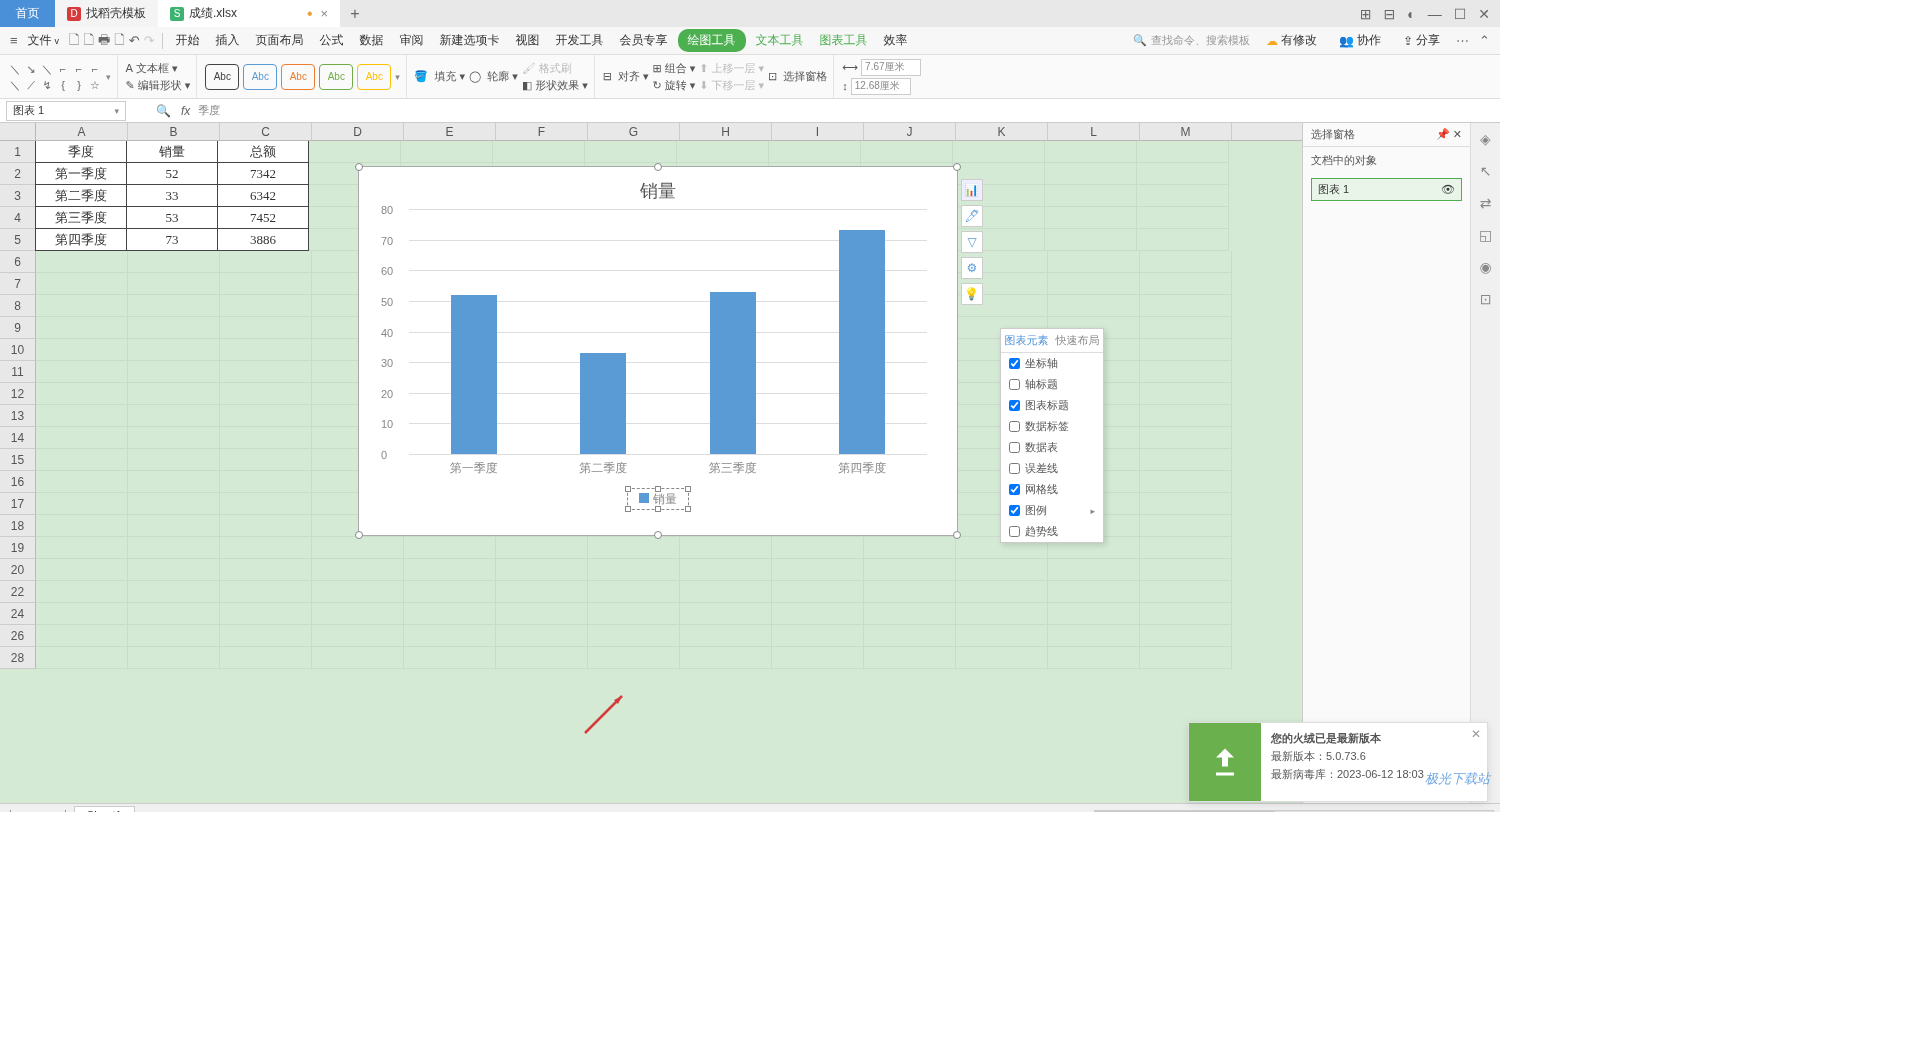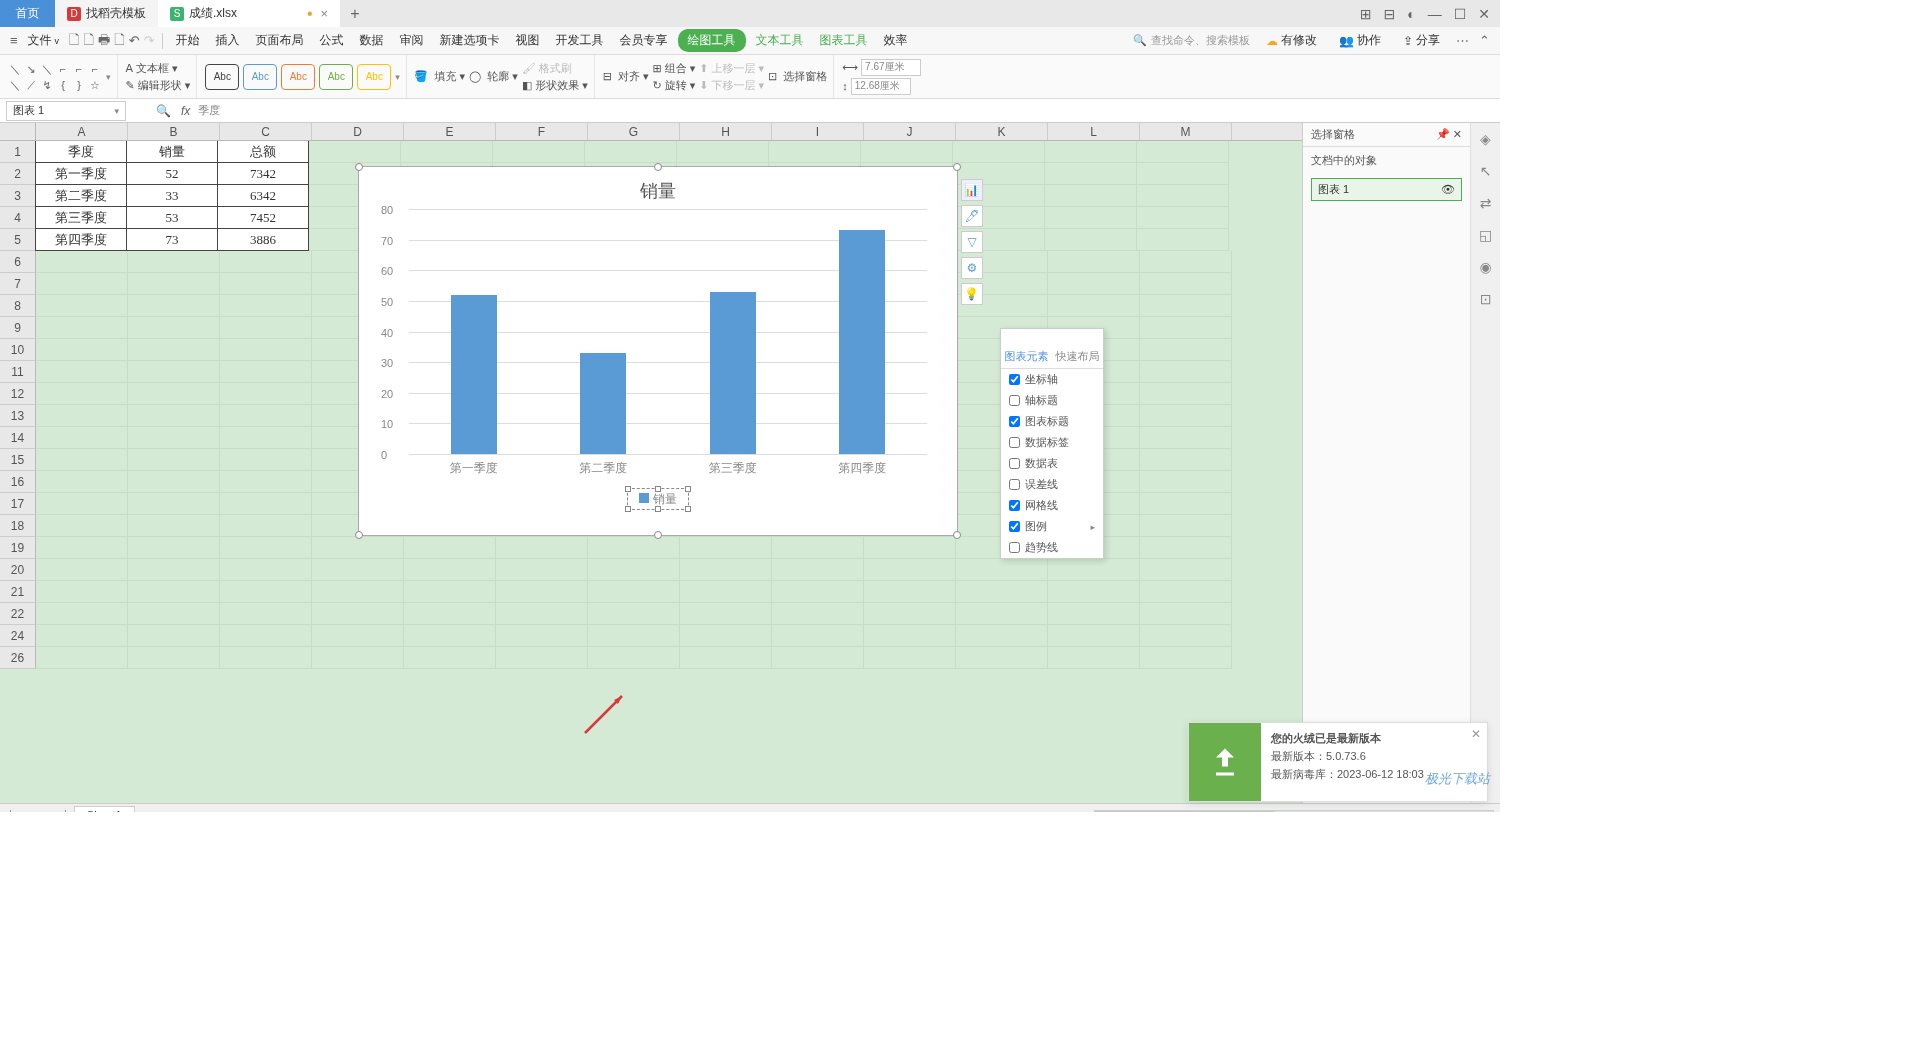--- a/index.html
+++ b/index.html
@@ -77,21 +77,21 @@
 .legend-outline { position: absolute; left: 50%; transform: translateX(-50%); top: -3px; width: 62px; height: 22px; border: 1px dashed #888; }
 .legend-outline .h { position: absolute; width: 6px; height: 6px; background: #fff; border: 1px solid #888; }
 
 
 .chart-side-btns { position: absolute; right: -26px; top: 12px; display: flex; flex-direction: column; gap: 4px; }
 .side-btn { width: 22px; height: 22px; background: #fff; border: 1px solid #ccc; display: flex; align-items: center; justify-content: center; font-size: 12px; color: #5b9bd5; }
 
 
 .chart-popup { position: absolute; left: 1000px; top: 205px; width: 104px; background: #fff; border: 1px solid #ccc; box-shadow: 2px 2px 6px rgba(0,0,0,0.15); font-size: 11px; }
 .popup-tabs { display: flex; border-bottom: 1px solid #ddd; }
-.popup-tab { flex: 1; padding: 4px 0; text-align: center; color: #888; margin-top: 16px; }
+.popup-tab { flex: 1; padding: 4px 0; text-align: center; color: #888; }
 .popup-tab.active { color: #4a90d9; }
 .popup-item { padding: 3px 8px; display: flex; align-items: center; gap: 5px; color: #555; }
 .popup-item input { width: 11px; height: 11px; }
 .popup-item.arrow::after { content: "▸"; margin-left: auto; color: #888; font-size: 9px; }
 
 
 .right-panel { width: 198px; background: #fafafa; border-left: 1px solid #ccc; display: flex; }
 .panel-content { flex: 1; }
 .panel-header { padding: 4px 8px; border-bottom: 1px solid #ddd; display: flex; justify-content: space-between; align-items: center; font-size: 11px; color: #555; }
 .panel-sub { padding: 6px 8px; font-size: 11px; color: #555; }
@@ -616,36 +616,20 @@
           <div class="cell" style="width: 92px;"></div>
           <div class="cell" style="width: 92px;"></div>
           <div class="cell" style="width: 92px;"></div>
           <div class="cell" style="width: 92px;"></div>
           <div class="cell" style="width: 92px;"></div>
           <div class="cell" style="width: 92px;"></div>
           <div class="cell" style="width: 92px;"></div>
           <div class="cell" style="width: 92px;"></div>
         </div>
         <div class="row">
-          <div class="row-h">21</div>
-          <div class="cell" style="width: 92px;"></div>
-          <div class="cell" style="width: 92px;"></div>
-          <div class="cell" style="width: 92px;"></div>
-          <div class="cell" style="width: 92px;"></div>
-          <div class="cell" style="width: 92px;"></div>
-          <div class="cell" style="width: 92px;"></div>
-          <div class="cell" style="width: 92px;"></div>
-          <div class="cell" style="width: 92px;"></div>
-          <div class="cell" style="width: 92px;"></div>
-          <div class="cell" style="width: 92px;"></div>
-          <div class="cell" style="width: 92px;"></div>
-          <div class="cell" style="width: 92px;"></div>
-          <div class="cell" style="width: 92px;"></div>
-        </div>
-        <div class="row">
           <div class="row-h">22</div>
           <div class="cell" style="width: 92px;"></div>
           <div class="cell" style="width: 92px;"></div>
           <div class="cell" style="width: 92px;"></div>
           <div class="cell" style="width: 92px;"></div>
           <div class="cell" style="width: 92px;"></div>
           <div class="cell" style="width: 92px;"></div>
           <div class="cell" style="width: 92px;"></div>
           <div class="cell" style="width: 92px;"></div>
           <div class="cell" style="width: 92px;"></div>
@@ -665,20 +649,36 @@
           <div class="cell" style="width: 92px;"></div>
           <div class="cell" style="width: 92px;"></div>
           <div class="cell" style="width: 92px;"></div>
           <div class="cell" style="width: 92px;"></div>
           <div class="cell" style="width: 92px;"></div>
           <div class="cell" style="width: 92px;"></div>
           <div class="cell" style="width: 92px;"></div>
         </div>
         <div class="row">
           <div class="row-h">26</div>
+          <div class="cell" style="width: 92px;"></div>
+          <div class="cell" style="width: 92px;"></div>
+          <div class="cell" style="width: 92px;"></div>
+          <div class="cell" style="width: 92px;"></div>
+          <div class="cell" style="width: 92px;"></div>
+          <div class="cell" style="width: 92px;"></div>
+          <div class="cell" style="width: 92px;"></div>
+          <div class="cell" style="width: 92px;"></div>
+          <div class="cell" style="width: 92px;"></div>
+          <div class="cell" style="width: 92px;"></div>
+          <div class="cell" style="width: 92px;"></div>
+          <div class="cell" style="width: 92px;"></div>
+          <div class="cell" style="width: 92px;"></div>
+        </div>
+        <div class="row">
+          <div class="row-h">28</div>
           <div class="cell" style="width: 92px;"></div>
           <div class="cell" style="width: 92px;"></div>
           <div class="cell" style="width: 92px;"></div>
           <div class="cell" style="width: 92px;"></div>
           <div class="cell" style="width: 92px;"></div>
           <div class="cell" style="width: 92px;"></div>
           <div class="cell" style="width: 92px;"></div>
           <div class="cell" style="width: 92px;"></div>
           <div class="cell" style="width: 92px;"></div>
           <div class="cell" style="width: 92px;"></div>

